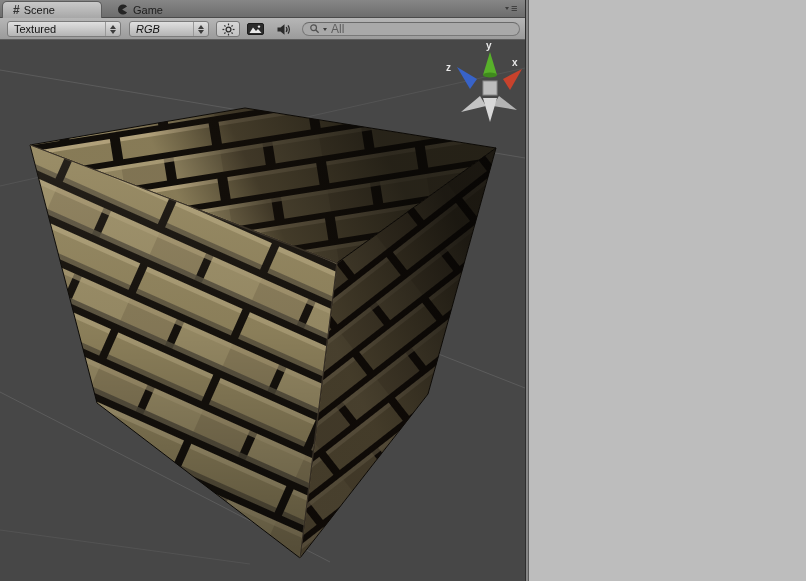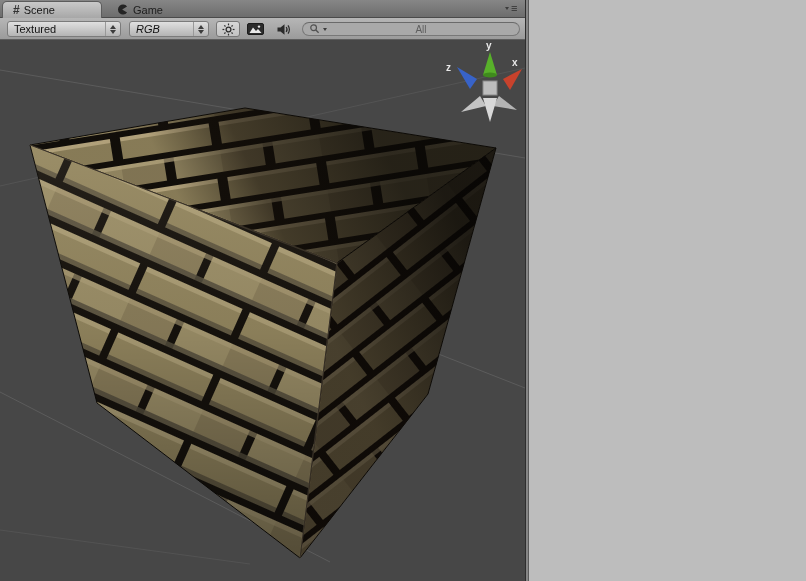--- a/index.html
+++ b/index.html
@@ -38,22 +38,22 @@
   .dd-textured{left:7px;top:3px;width:114px;}
   .dd-rgb{left:129px;top:3px;width:80px;font-style:italic;}
   .tbtn{position:absolute;top:3px;width:24px;height:16px;display:flex;align-items:center;justify-content:center;border-radius:3px;cursor:pointer;}
   .tbtn.active{background:linear-gradient(#d8d8d8,#c2c2c2);border:1px solid #777;box-sizing:border-box;}
   .btn-sun{left:216px;}
   .btn-img{left:243px;}
   .btn-audio{left:271px;}
   .searchbox{position:absolute;left:302px;top:4px;width:218px;height:14px;border-radius:8px;
              background:#a9a9a9;border:1px solid #787878;border-top-color:#6a6a6a;
              display:flex;align-items:center;gap:2px;padding:0 6px;box-sizing:border-box;}
-  .searchbox input{flex:1;background:transparent;border:none;outline:none;font-size:10px;color:#333;
-                   font-family:"Liberation Sans",sans-serif;text-align:center;}
+  .searchbox input{flex:1;background:transparent;border:none;outline:none;font-size:12px;color:#333;
+                   font-family:"Liberation Sans",sans-serif;}
   .searchbox input::placeholder{color:#5e5e5e;}
 
   
   .viewport{position:absolute;left:0;top:40px;width:525px;height:541px;}
 
   
   .splitter{position:absolute;left:525px;top:0;width:4px;height:581px;
             background:linear-gradient(90deg,#2e2e2e 1px,#858585 1px,#858585 3px,#5a5a5a 3px);}
 
   

